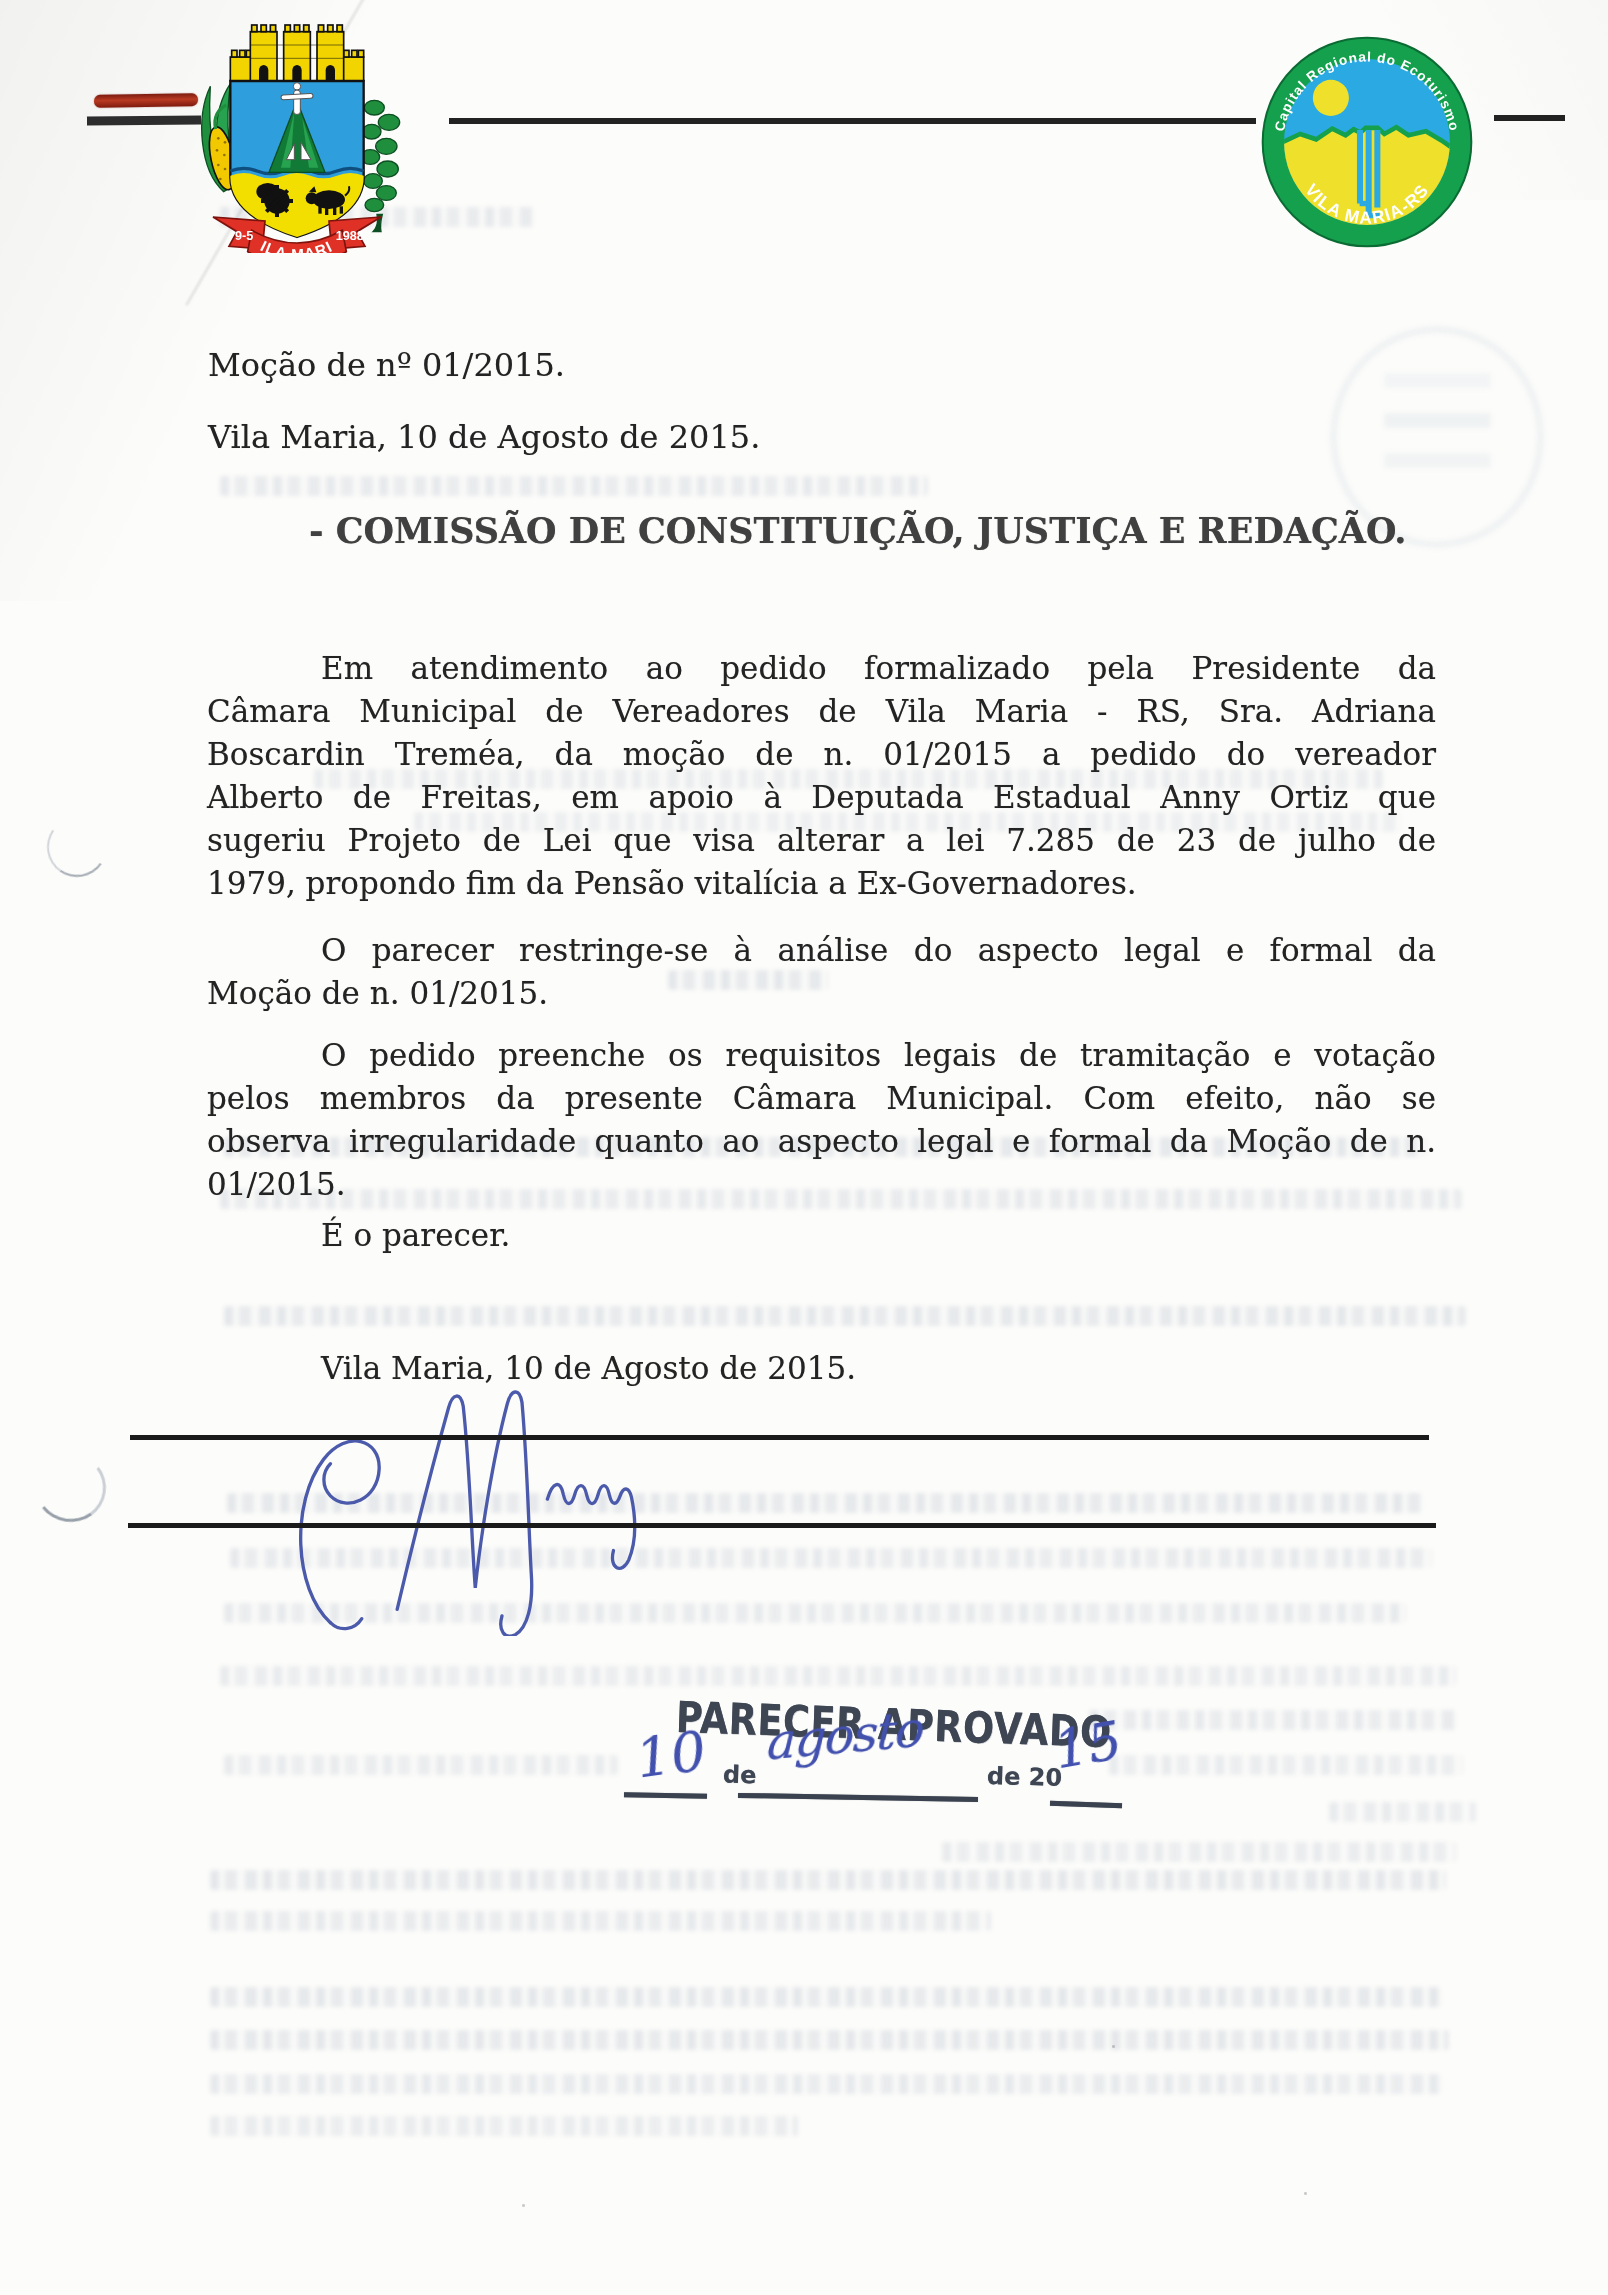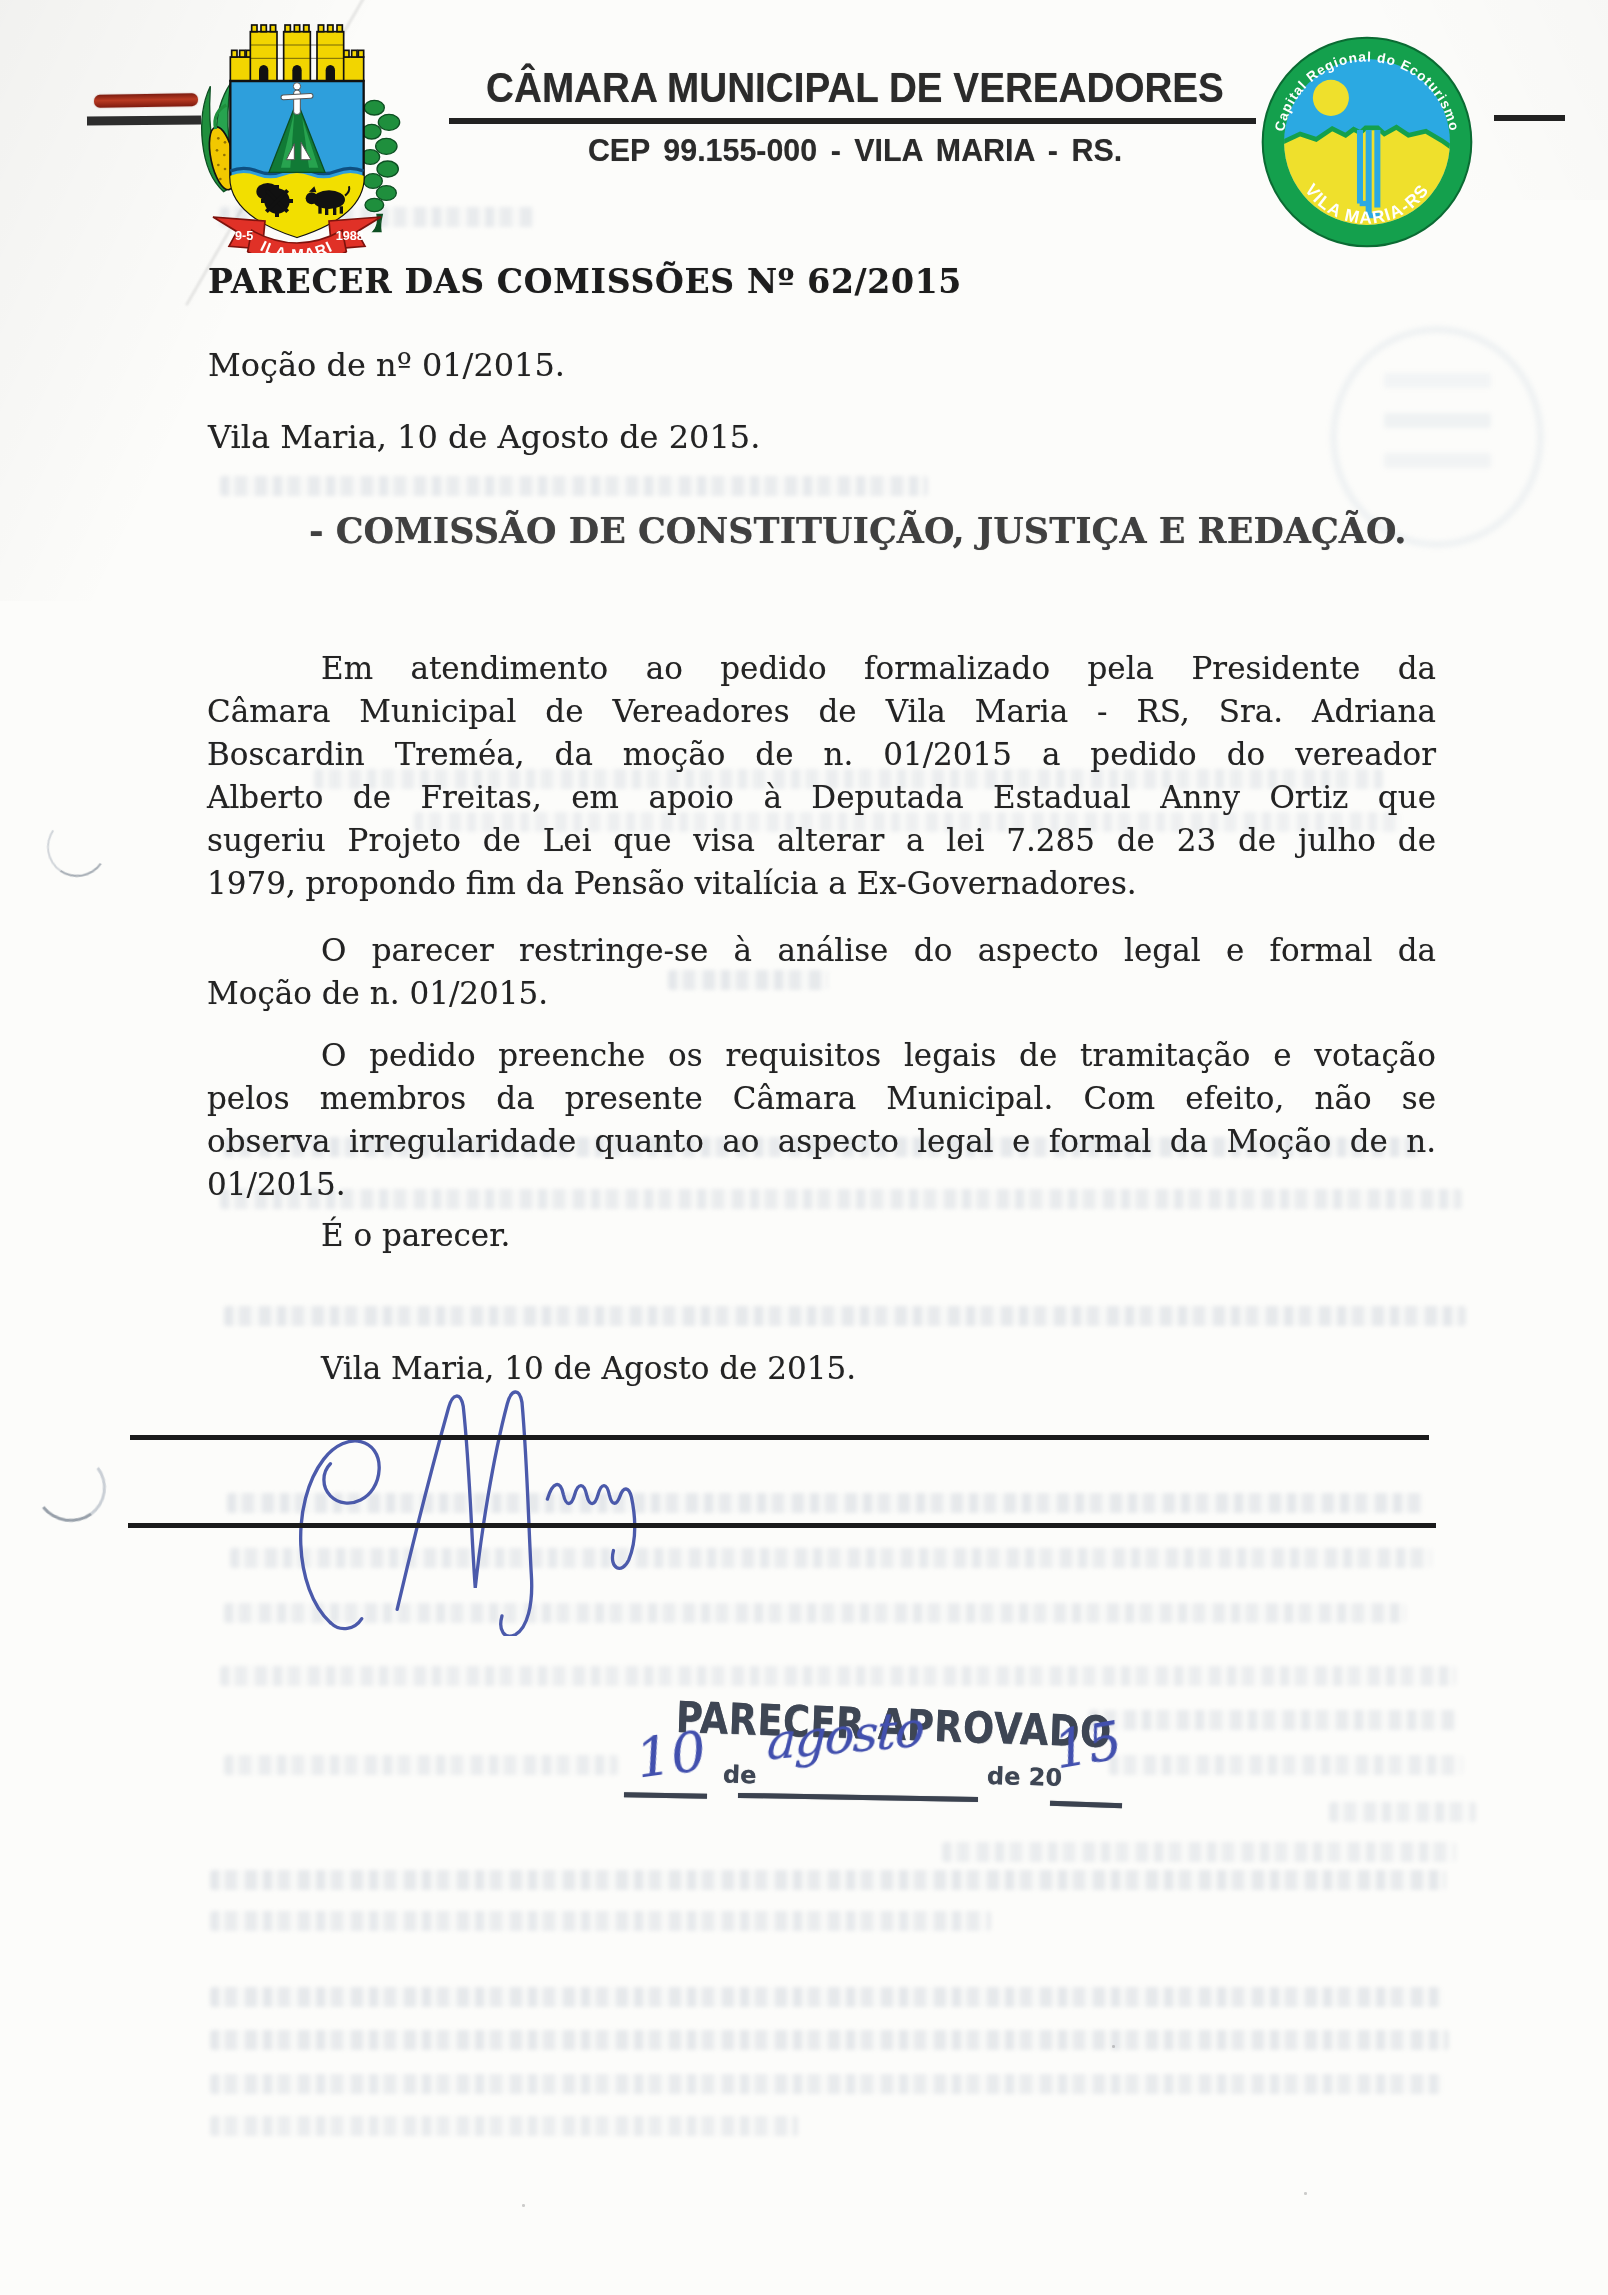--- a/index.html
+++ b/index.html
@@ -245,24 +245,20 @@
       </defs>
     <text font-family="Liberation Sans,DejaVu Sans,sans-serif" font-weight="bold" font-size="19" fill="#ffffff">
       <tspan x="103" y="334">9-5</tspan>
       <tspan x="254" y="334">1988</tspan>
     </text>
     <text font-family="Liberation Sans,DejaVu Sans,sans-serif" font-weight="bold" font-size="23" fill="#ffffff" letter-spacing="2" text-anchor="middle">
       <textPath href="#ribcurve" startOffset="50%">VILA MARIA</textPath>
     </text>
   </svg>
 
-  <div class="org-block">
-    <div class="org-name">CÂMARA MUNICIPAL DE VEREADORES</div>
-    <div class="org-address">CEP 99.155-000 - VILA MARIA - RS.</div>
-  </div>
   <div class="hrule main"></div>
   <div class="hrule right"></div>
 
   <svg class="seal" width="214" height="214" viewBox="0 0 320 320">
     <circle cx="160" cy="160" r="156" fill="#14a04d" stroke="#0b6b33" stroke-width="3"></circle>
     <circle cx="160" cy="160" r="124" fill="#2ba9e2"></circle>
     <defs>
       <clipPath id="sealclip">
           <circle cx="160" cy="160" r="124"></circle>
         </clipPath>
@@ -280,21 +276,20 @@
       <rect x="162" y="266" width="17" height="8" fill="#2ba9e2"></rect>
     </g>
     <text font-family="Liberation Sans,DejaVu Sans,sans-serif" font-weight="bold" font-size="20.5" fill="#ffffff" letter-spacing="1.5" text-anchor="middle">
       <textPath href="#arcTop" startOffset="50%">Capital Regional do Ecoturismo</textPath>
     </text>
     <text font-family="Liberation Sans,DejaVu Sans,sans-serif" font-weight="bold" font-size="26" fill="#ffffff" letter-spacing="2" text-anchor="middle">
       <textPath href="#arcBot" startOffset="50%">VILA MARIA-RS</textPath>
     </text>
   </svg>
 
-  <div class="doc-title">PARECER DAS COMISSÕES Nº 62/2015</div>
   <div class="doc-motion">Moção de nº 01/2015.</div>
   <div class="doc-dateline1">Vila Maria, 10 de Agosto de 2015.</div>
   <div class="doc-committee">- COMISSÃO DE CONSTITUIÇÃO, JUSTIÇA E REDAÇÃO.</div>
 
   <div class="para p1">
       <div class="bline ind">Em atendimento ao pedido formalizado pela Presidente da</div>
       <div class="bline">Câmara Municipal de Vereadores de Vila Maria - RS, Sra. Adriana</div>
       <div class="bline">Boscardin Treméa, da moção de n. 01/2015 a pedido do vereador</div>
       <div class="bline">Alberto de Freitas, em apoio à Deputada Estadual Anny Ortiz que</div>
       <div class="bline">sugeriu Projeto de Lei que visa alterar a lei 7.285 de 23 de julho de</div>

